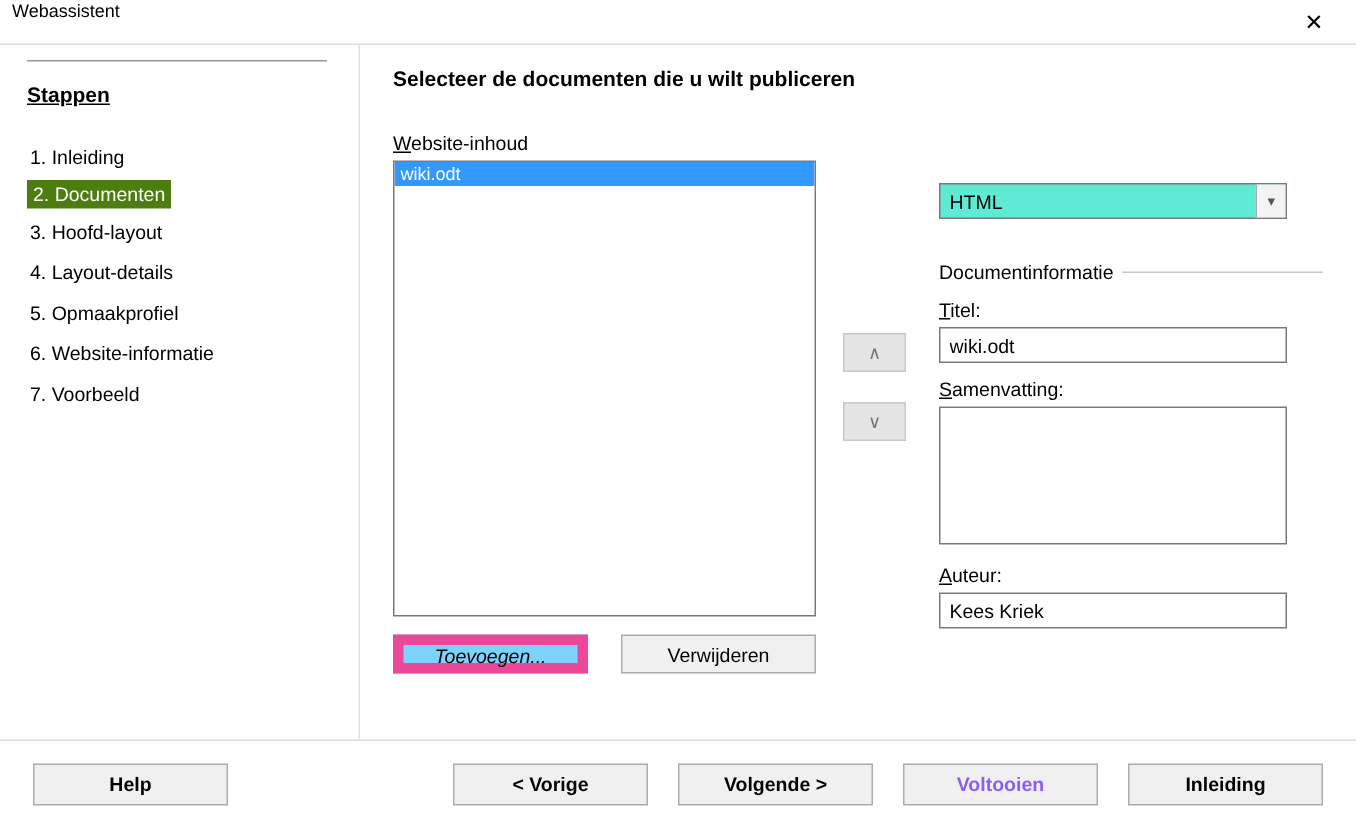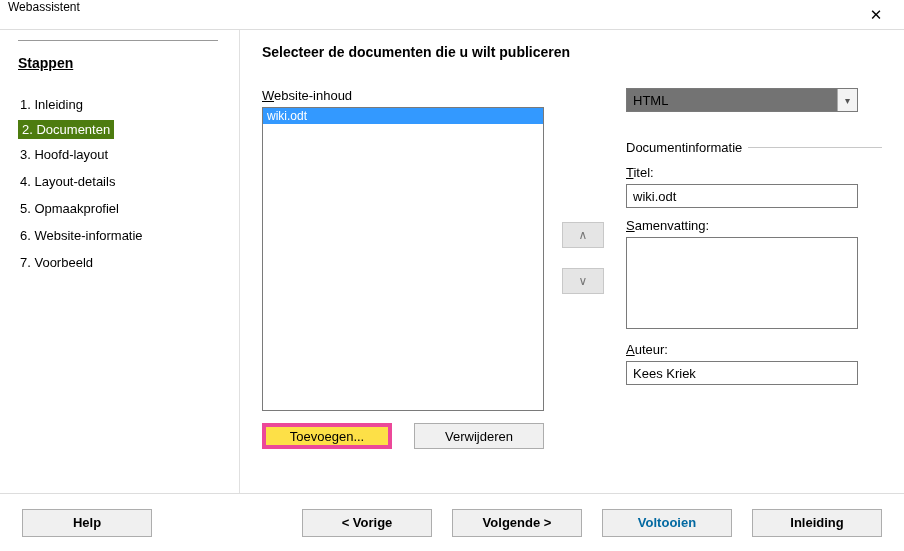--- a/index.html
+++ b/index.html
@@ -105,43 +105,45 @@
   .btn {
     height: 26px;
     background: #f0f0f0;
     border: 1px solid #adadad;
     cursor: pointer;
     font-family: inherit;
     font-size: 13px;
     padding: 0 10px;
   }
   .btn.primary {
-    border: 4px solid #ec4899;
-    background: #fde047;
+    border: 7px solid #ec4899;
+    background: #7dd3fc;
+    font-style: italic;
   }
   .btn.wide { width: 130px; }
   .mid-btn {
     width: 42px;
     height: 26px;
     background: #e5e5e5;
     border: 1px solid #c8c8c8;
     color: #777;
     margin-bottom: 20px;
     font-size: 12px;
     cursor: pointer;
   }
   .select {
     width: 232px;
     height: 24px;
     border: 1px solid #7a7a7a;
     display: flex;
     align-items: center;
     justify-content: space-between;
     padding: 0 0 0 6px;
-    background: #737373;
+    background: #5eead4;
+    margin-top: 34px;
   }
   .select .arrow {
     width: 20px;
     height: 22px;
     border-left: 1px solid #aaa;
     display:flex;
     align-items:center;
     justify-content:center;
     font-size: 10px;
     color: #555;
@@ -178,21 +180,21 @@
   .footer {
     border-top: 1px solid #ddd;
     height: 58px;
     display:flex;
     align-items:center;
     padding: 0 22px;
     gap: 20px;
   }
   .footer .spacer { flex:1; }
   .footer .btn { width: 130px; height: 28px; font-weight: bold; }
-  .footer .btn.disabled { color: #0369a1; }
+  .footer .btn.disabled { color: #8b5cf6; }
 </style>
 </head>
 <body>
 
 <div class="titlebar">
   <span>Webassistent</span>
   <div class="close">✕</div>
 </div>
 
 <div class="body">

